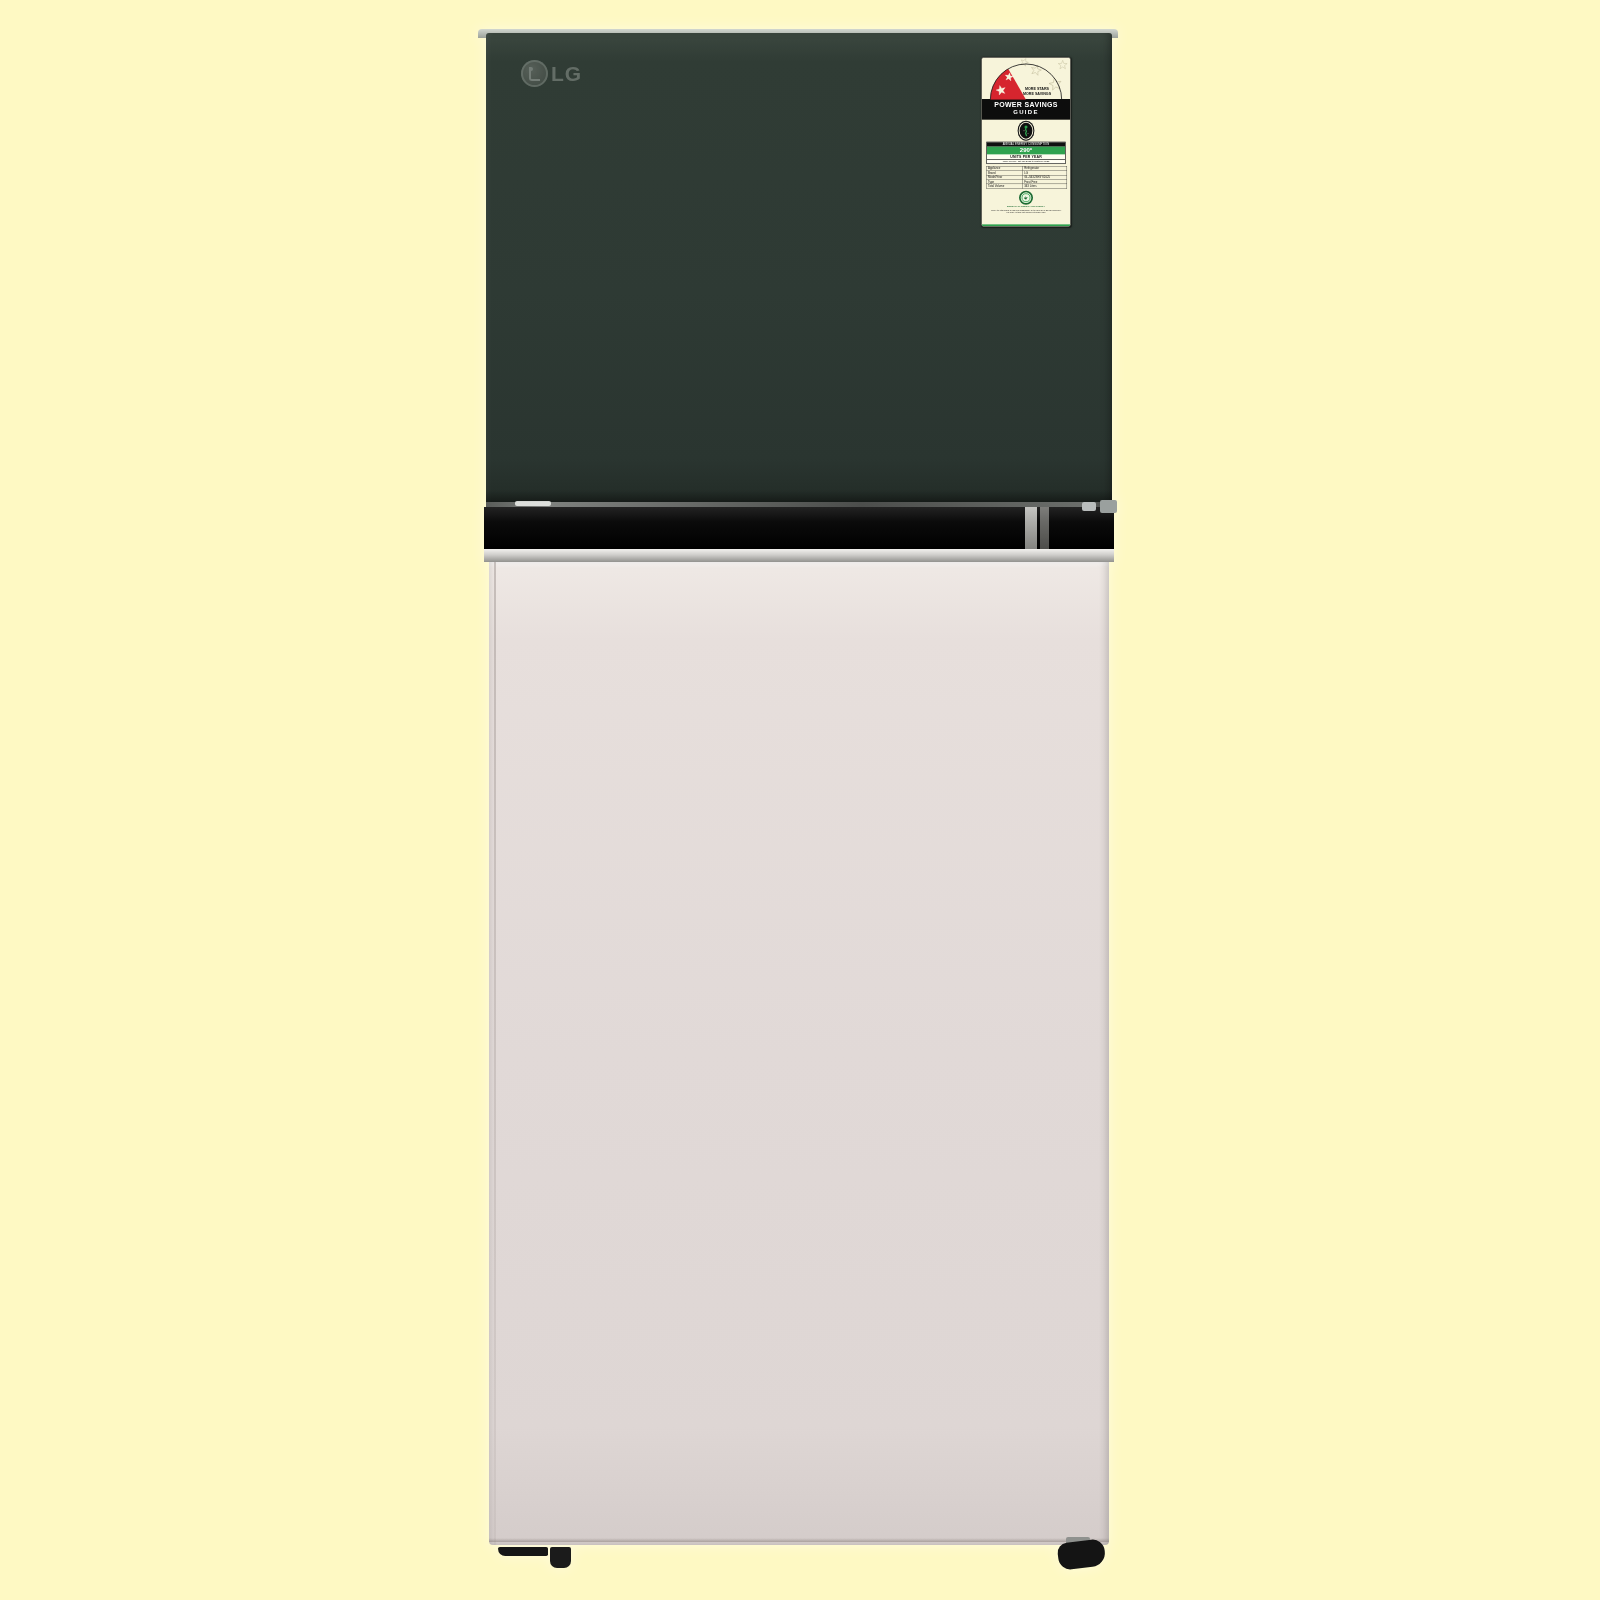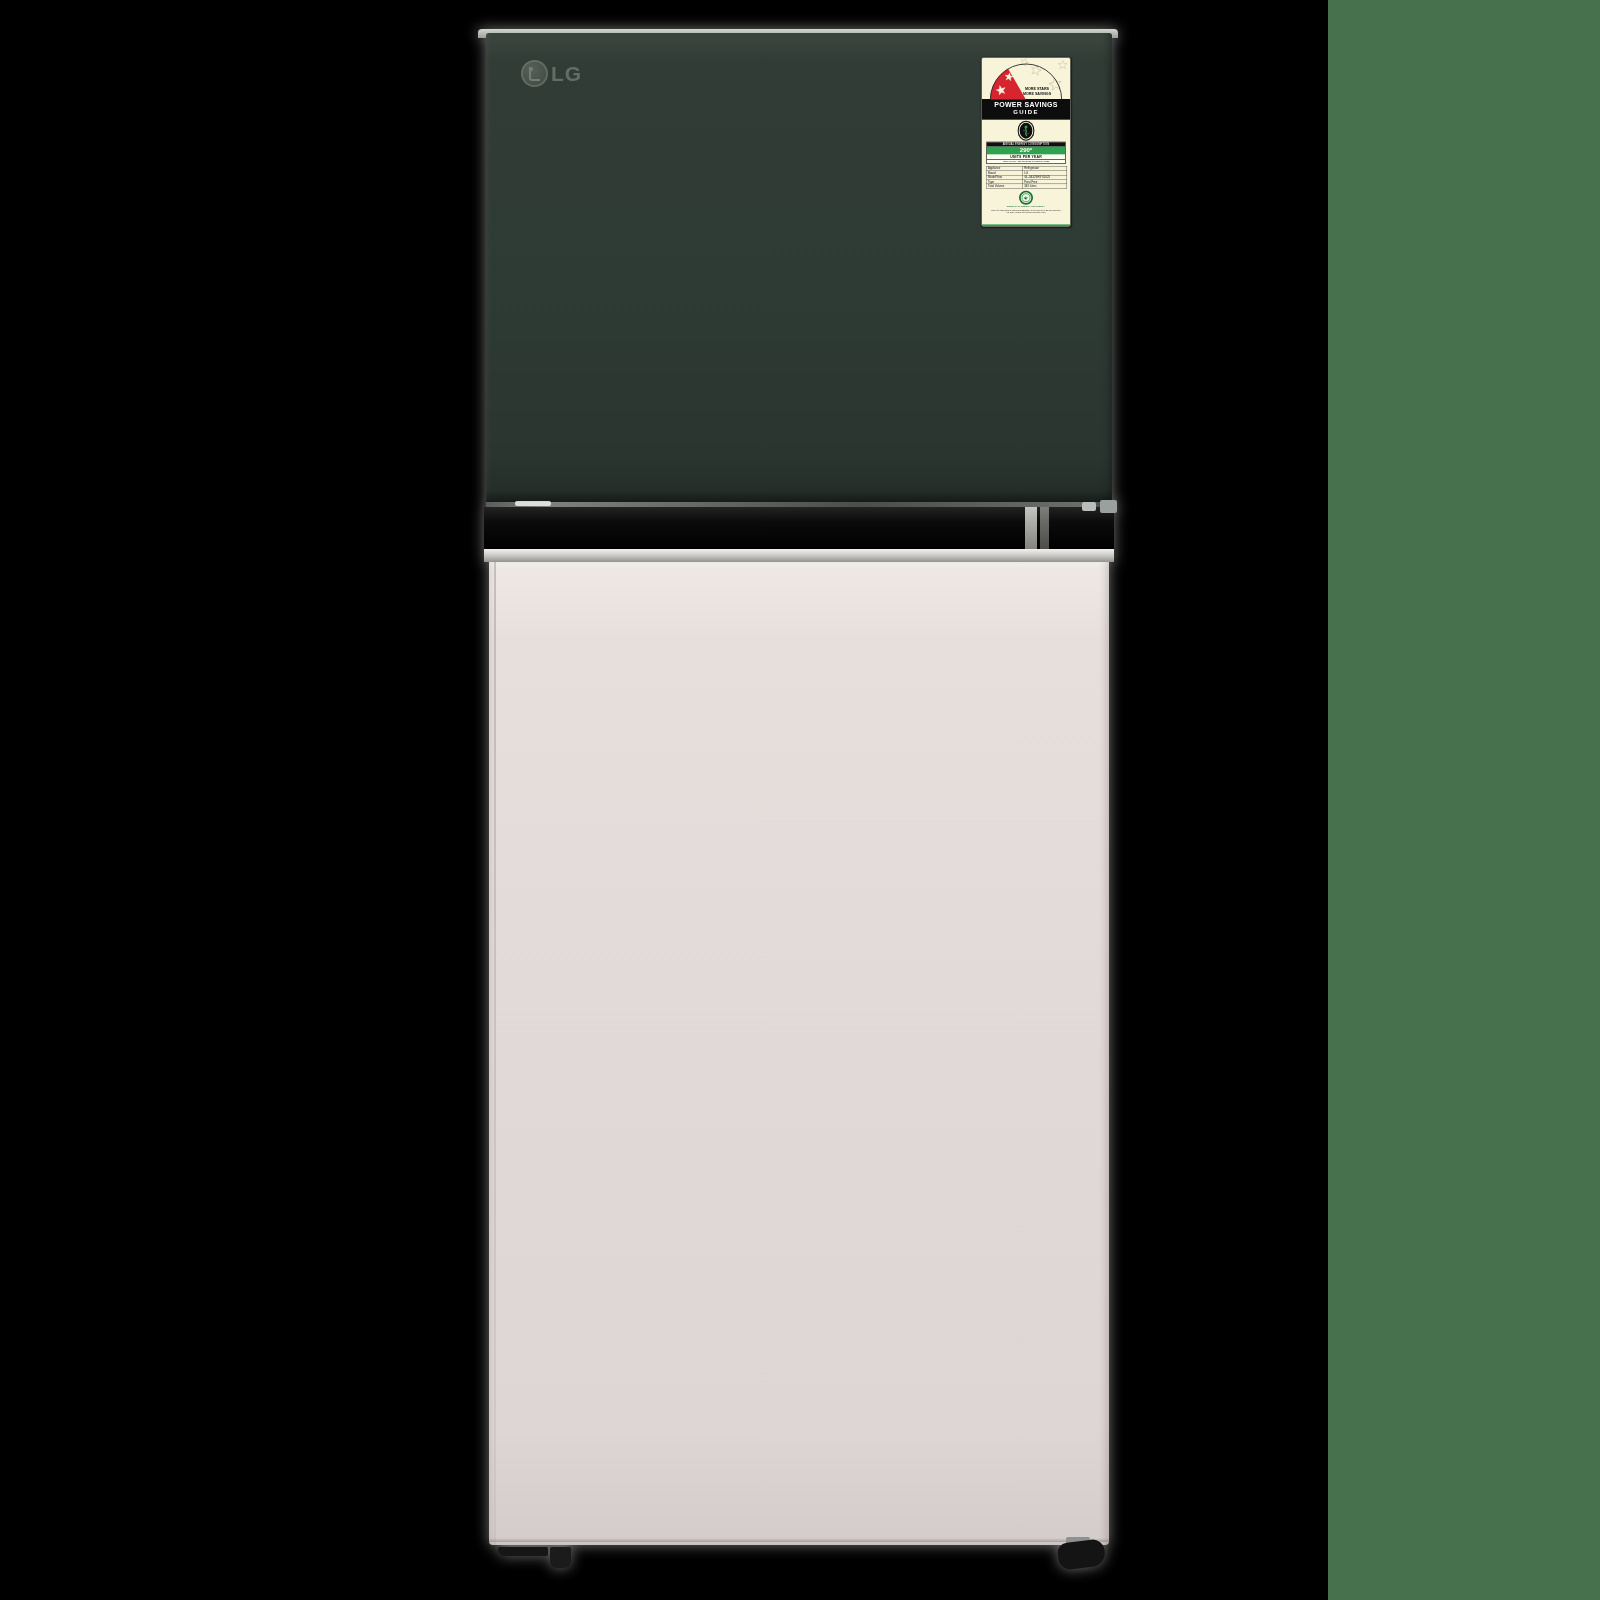--- a/index.html
+++ b/index.html
@@ -1,17 +1,17 @@
 <!DOCTYPE html>
 <html><head>
 <meta charset="utf-8">
 <style>
   html,body{margin:0;padding:0;background:#47704d;}
   *{box-sizing:border-box;font-family:"Liberation Sans",sans-serif;}
-  .canvas{position:relative;width:1328px;height:1600px;background:#000000;overflow:hidden;}
+  .canvas{position:relative;width:1600px;height:1600px;background:#fef9c3;overflow:hidden;}
 
   
   .fridge{position:absolute;left:478px;top:29px;width:640px;height:1542px;
           filter:drop-shadow(0 0 7px rgba(255,255,255,.45));}
   .cabinet-top{position:absolute;left:0;top:0;width:640px;height:9px;border-radius:4px 4px 0 0;
           background:linear-gradient(180deg,#d2d7d0,#9ba19a);}
   .freezer-door{position:absolute;left:8px;top:4px;width:626px;height:473px;
           background:linear-gradient(180deg,#3b473f 0%,#303c35 6%,#2e3a34 55%,#2a3530 90%,#222b26 100%);
           border-radius:3px 3px 0 0;
           box-shadow:inset 4px 0 6px -3px rgba(255,255,255,.06), inset -6px 0 8px -4px rgba(0,0,0,.35);}

